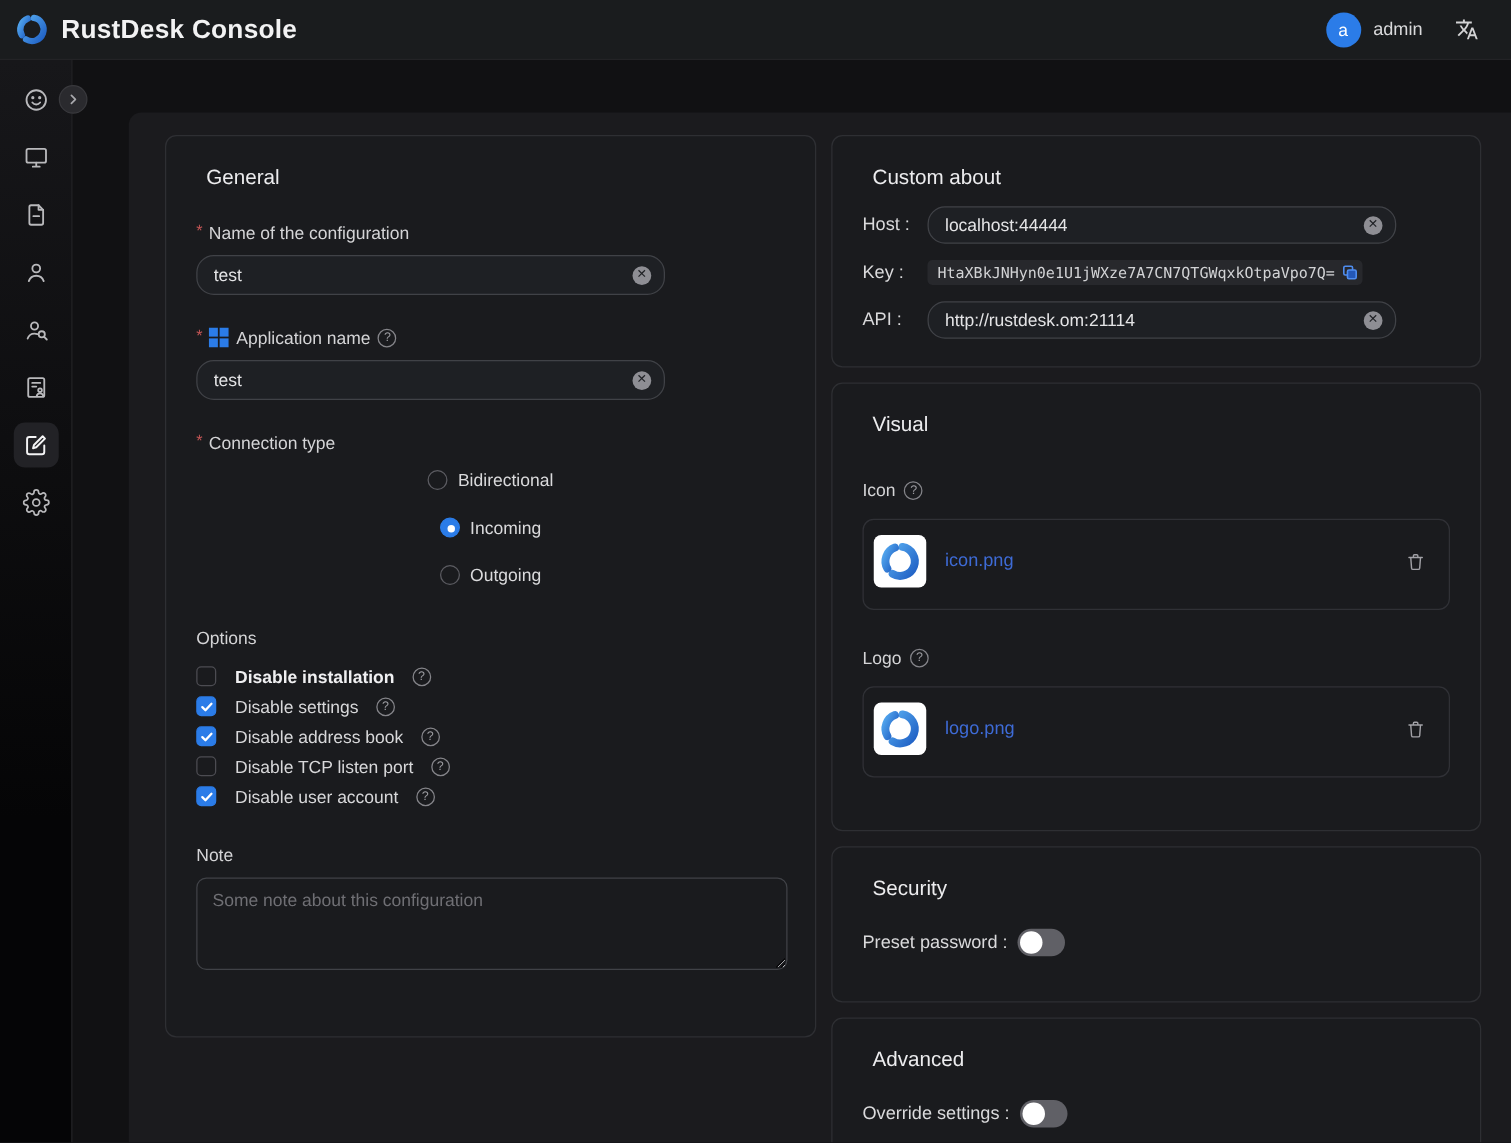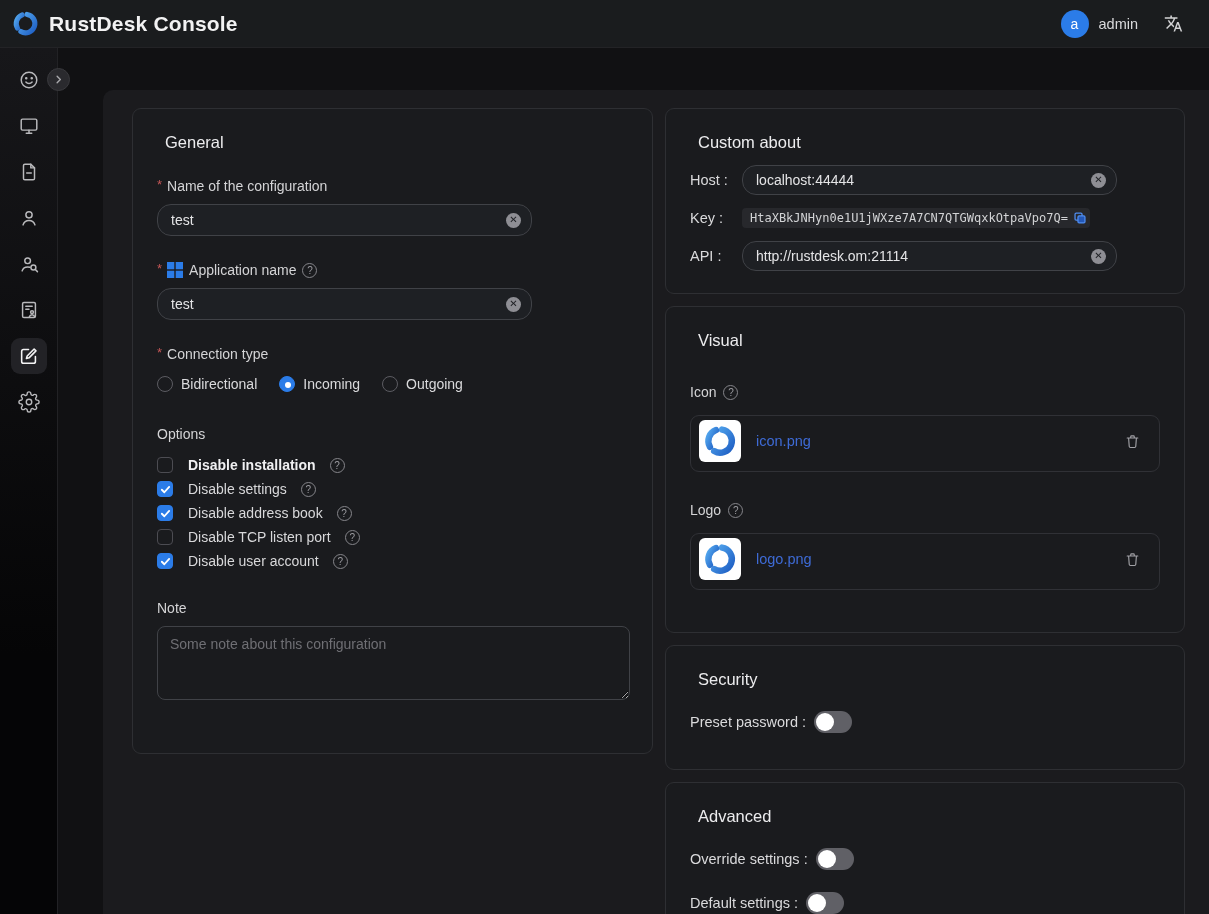--- a/index.html
+++ b/index.html
@@ -33,21 +33,21 @@
 
   
   .form-label { display:flex; align-items:center; gap:6px; color:#d4d4d6; margin:26px 0 10px; }
   .req { color:#c45656; font-size:13px; margin-right:-1px; transform:translateY(-2px); }
   .help { width:15px; height:15px; border-radius:50%; border:1px solid #85858a; color:#9c9ca1; font-size:10px; display:inline-flex; align-items:center; justify-content:center; cursor:pointer; flex:0 0 15px; }
 
   .input-box { position:relative; width:375px; height:32px; background:#1e2024; border:1px solid #404247; border-radius:14px; display:flex; align-items:center; }
   .input-box input { background:transparent; border:none; outline:none; color:#e4e4e6; font-size:14px; padding:0 34px 0 13px; width:100%; font-family:"Liberation Sans", sans-serif; }
   .clear-btn { position:absolute; right:10px; width:15px; height:15px; border-radius:50%; background:#8e8e94; color:#1e2024; font-size:10px; display:flex; align-items:center; justify-content:center; cursor:pointer; line-height:1; }
 
-  .radio-row { display:flex; align-items:center; gap:22px; margin-top:14px; }
+  .radio-row { display:flex; align-items:center; gap:22px; margin-top:14px;flex-direction:column; }
   .radio { display:flex; align-items:center; gap:8px; cursor:pointer; color:#dadadc; }
   .rdot { width:16px; height:16px; border-radius:50%; border:1.5px solid #5c5c62; background:transparent; flex:0 0 16px; }
   .rdot.checked { background:#2b7ce8; border-color:#2b7ce8; position:relative; }
   .rdot.checked::after { content:""; position:absolute; left:5px; top:5px; width:6px; height:6px; border-radius:50%; background:#fff; }
 
   .opt-list { margin-top:14px; display:flex; flex-direction:column; gap:6px; }
   .check { display:flex; align-items:center; gap:15px; cursor:pointer; color:#d8d8da; height:18px; }
   .cbox { width:16px; height:16px; border-radius:4px; border:1.5px solid #4c4c52; background:transparent; flex:0 0 16px; display:flex; align-items:center; justify-content:center; color:transparent; }
   .cbox.checked { background:#2b7ce8; border-color:#2b7ce8; color:#fff; }
   .check .lbl.bold { font-weight:700; color:#f0f0f2; }
@@ -58,21 +58,21 @@
 
   
   .srow { display:flex; align-items:center; margin-top:13px; }
   .slabel { width:52px; color:#dadadc; font-size:14.5px; flex:0 0 52px; }
   .key-chip { display:flex; align-items:center; gap:5px; background:#27282c; border-radius:4px; padding:3px 6px 3px 8px; max-width:348px; }
   .key-text { font-family:"DejaVu Sans Mono", monospace; font-size:12px; color:#d2d3d5; white-space:nowrap; }
   .copy-btn { display:flex; cursor:pointer; flex:0 0 auto; }
 
   
   .vis-label { display:flex; align-items:center; gap:7px; color:#d4d4d6; margin:34px 0 15px; }
-  .file-row { border:1px solid #303136; border-radius:9px; height:57px; display:flex; align-items:center; padding:0 18px 5px 8px; gap:15px; }
+  .file-row { border:1px solid #303136; border-radius:9px; height:73px; display:flex; align-items:center; padding:0 18px 5px 8px; gap:15px; }
   .thumb { width:42px; height:42px; background:#fff; border-radius:6px; display:flex; align-items:center; justify-content:center; }
   .file-link { color:#3e6bd6; text-decoration:none; font-size:14.5px; cursor:pointer; flex:1; }
   .trash { color:#a2a2a7; display:flex; cursor:pointer; }
 
   
   .toggle-row { display:flex; align-items:center; gap:8px; margin-top:22px; color:#dadadc; font-size:14.5px; }
   .toggle { width:38px; height:22px; border-radius:11px; background:#606066; position:relative; cursor:pointer; flex:0 0 38px; }
   .toggle .knob { position:absolute; left:2px; top:2px; width:18px; height:18px; border-radius:50%; background:#fff; }
   svg { display:block; }
 </style>

